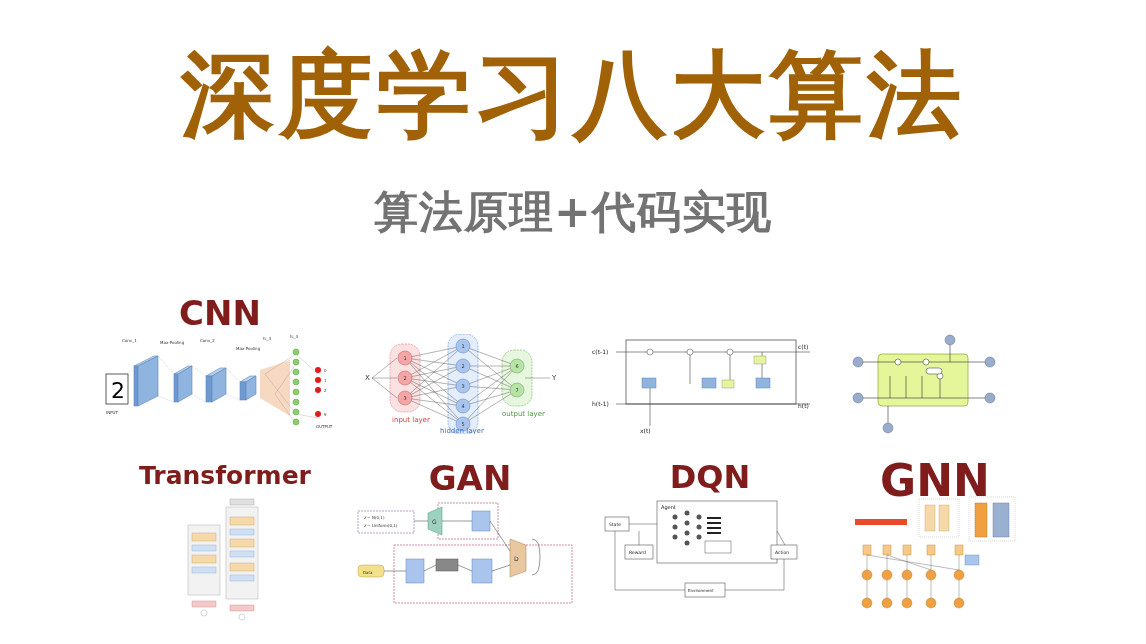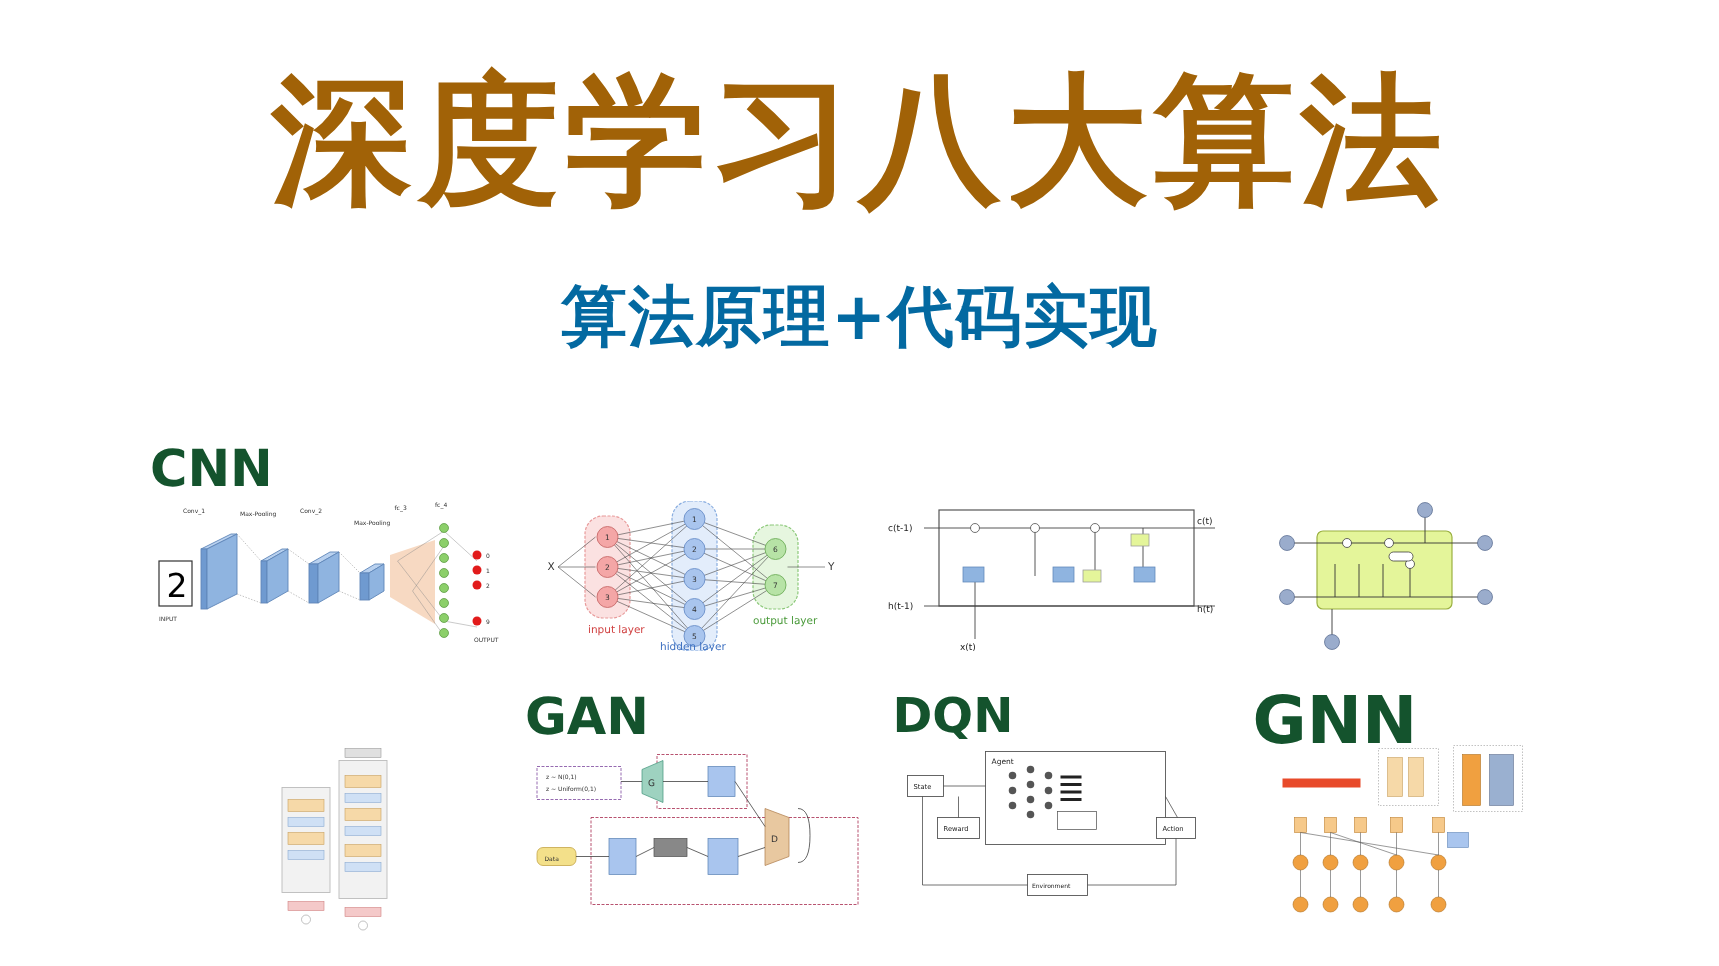--- a/index.html
+++ b/index.html
@@ -1,20 +1,20 @@
 <!DOCTYPE html>
 <html><head>
 <meta charset="utf-8">
 <style>
   html, body { margin:0; padding:0; background:#ffffff; }
   body { width:1146px; height:644px; position:relative; overflow:hidden; font-family:"DejaVu Sans", sans-serif; }
   .title { position:absolute; left:0; width:1146px; top:48px; text-align:center; font-size:94px; font-weight:900; letter-spacing:4px; color:#a16207; line-height:1; }
-  .subtitle { position:absolute; left:0; width:1146px; top:190px; text-align:center; font-size:44px; font-weight:900; color:#0369a1; line-height:1; letter-spacing:1px; }
+  .subtitle { position:absolute; left:0; width:1146px; top:190px; text-align:center; font-size:44px; font-weight:900; color:#737373; line-height:1; letter-spacing:1px; }
   .card { position:absolute; }
-  .card-title { position:absolute; left:0; right:0; text-align:left; color:#14532d; font-weight:900; font-family:"DejaVu Sans", sans-serif; line-height:1; }
+  .card-title { position:absolute; left:0; right:0; text-align:center; color:#7f1d1d; font-weight:900; font-family:"DejaVu Sans", sans-serif; line-height:1; }
   .diag { position:absolute; }
   svg text { font-family:"DejaVu Sans", sans-serif; }
 </style>
 </head>
 <body>
 
 <div class="title">深度学习八大算法</div>
 <div class="subtitle">算法原理+代码实现</div>
 
 <div class="card" style="left:100px;top:292px;width:240px;height:150px;">
@@ -220,20 +220,21 @@
         <circle cx="150" cy="30" r="5"></circle>
       <circle cx="18" cy="66" r="5"></circle>
         <circle cx="150" cy="66" r="5"></circle>
       <circle cx="110" cy="8" r="5"></circle>
         <circle cx="48" cy="96" r="5"></circle>
     </g>
   </svg>
 </div>
 
 <div class="card" style="left:125px;top:455px;width:200px;height:185px;">
+  <div class="card-title" style="top:8px;font-size:25px;">Transformer</div>
   <svg class="diag" style="left:55px;top:42px;" width="90" height="130" viewBox="0 0 90 130">
     <rect x="8" y="28" width="32" height="70" fill="#f2f2f2" stroke="#bbb" stroke-width="0.6"></rect>
     <rect x="46" y="10" width="32" height="92" fill="#f2f2f2" stroke="#bbb" stroke-width="0.6"></rect>
     <g fill="#f6d9a8" stroke="#c8a060" stroke-width="0.4">
       <rect x="12" y="36" width="24" height="8"></rect>
         <rect x="12" y="58" width="24" height="8"></rect>
       <rect x="50" y="20" width="24" height="8"></rect>
         <rect x="50" y="42" width="24" height="8"></rect>
         <rect x="50" y="66" width="24" height="8"></rect>
     </g>

